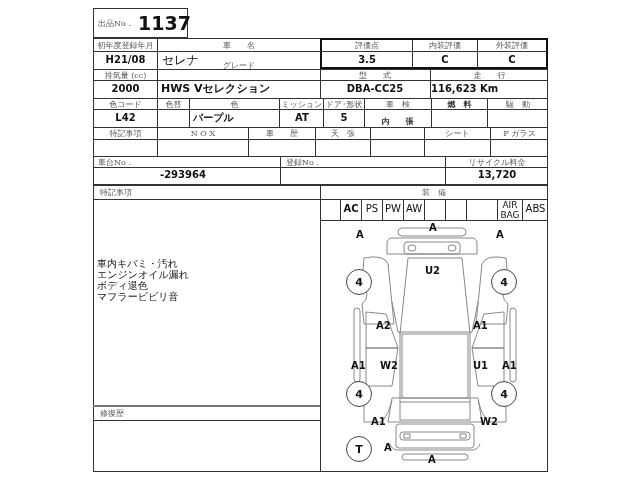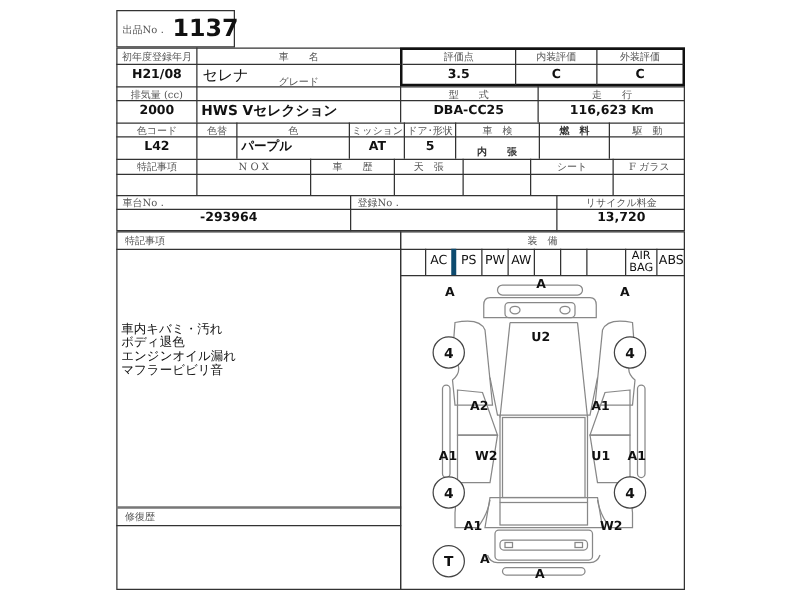--- a/index.html
+++ b/index.html
@@ -46,21 +46,21 @@
 <div class="hl" style="left:93px;top:51px;width:228px;"></div>
 <div class="hl" style="left:93px;top:69px;width:455px;"></div>
 
 <span class="abs lbl" style="left:94px;top:70px;width:63px;">排気量 (cc)</span>
 <span class="abs lbl" style="left:158px;top:60px;width:162px;">グレード</span>
 <span class="abs lbl" style="left:320px;top:70px;width:110px;">型　　式</span>
 <span class="abs lbl" style="left:431px;top:70px;width:117px;">走　　行</span>
 <span class="abs val" style="left:94px;top:80px;width:63px;text-align:center;">2000</span>
 <span class="abs val" style="left:161px;top:80px;font-size:11px;">HWS Vセレクション</span>
 <span class="abs val" style="left:320px;top:80px;width:110px;text-align:center;">DBA-CC25</span>
-<span class="abs val" style="left:431px;top:80px;width:117px;text-align:center;">116,623 Km</span>
+<span class="abs val" style="left:431px;top:80px;width:117px;text-align:left;">116,623 Km</span>
 <div class="hl" style="left:93px;top:80px;width:455px;"></div>
 <div class="vl" style="left:320px;top:69px;height:29px;"></div>
 <div class="vl" style="left:430px;top:69px;height:29px;"></div>
 <div class="hl" style="left:93px;top:98px;width:455px;"></div>
 
 <span class="abs lbl" style="left:94px;top:99px;width:63px;">色コード</span>
 <span class="abs lbl" style="left:158px;top:99px;width:31px;">色替</span>
 <span class="abs lbl" style="left:190px;top:99px;width:89px;">色</span>
 <span class="abs lbl" style="left:280px;top:99px;width:44px;">ミッション</span>
 <span class="abs lbl" style="left:324px;top:99px;width:40px;">ドア･形状</span>
@@ -104,34 +104,34 @@
 <span class="abs val" style="left:446px;top:166px;width:102px;text-align:center;">13,720</span>
 <div class="hl" style="left:93px;top:167px;width:455px;"></div>
 <div class="vl" style="left:280px;top:156px;height:29px;"></div>
 <div class="vl" style="left:445px;top:156px;height:29px;"></div>
 
 <div class="abs b" style="left:93px;top:185px;width:228px;height:287px;"></div>
 <span class="abs lbl" style="left:100px;top:187px;text-align:left;">特記事項</span>
 <div class="hl" style="left:93px;top:199px;width:228px;"></div>
 <div class="abs" style="left:97px;top:258px;width:220px;">
   <div class="note">車内キバミ・汚れ</div>
+  <div class="note">エンジンオイル漏れ</div>
   <div class="note">ボディ退色</div>
-  <div class="note">エンジンオイル漏れ</div>
   <div class="note">マフラービビリ音</div>
 </div>
 <div class="hl" style="left:93px;top:405px;width:228px;background:#777;height:2px;"></div>
 <span class="abs lbl" style="left:100px;top:408px;text-align:left;">修復歴</span>
 <div class="hl" style="left:93px;top:420px;width:228px;"></div>
 
 <div class="abs b" style="left:320px;top:185px;width:228px;height:287px;"></div>
 <span class="abs lbl" style="left:321px;top:187px;width:226px;">装　備</span>
 <div class="hl" style="left:320px;top:199px;width:228px;"></div>
 <div class="abs" style="left:320px;top:199px;width:228px;height:22px;display:flex;border-bottom:1px solid #333;">
   <div class="eq" style="width:20px;border-right:1px solid #333;"></div>
-  <div class="eq" style="width:20px;border-right:4px solid #0c4a6e;">AC</div>
+  <div class="eq" style="width:20px;border-right:1px solid #0c4a6e;font-weight:bold;">AC</div>
   <div class="eq" style="width:20px;border-right:1px solid #333;">PS</div>
   <div class="eq" style="width:20px;border-right:1px solid #333;">PW</div>
   <div class="eq" style="width:20px;border-right:1px solid #333;">AW</div>
   <div class="eq" style="width:20px;border-right:1px solid #333;"></div>
   <div class="eq" style="width:20px;border-right:1px solid #333;"></div>
   <div class="eq" style="width:30px;border-right:1px solid #333;"></div>
   <div class="eq" style="width:24px;border-right:1px solid #333;line-height:10px;font-size:9px;padding-top:1px;white-space:normal;">AIR BAG</div>
   <div class="eq" style="flex:1;">ABS</div>
 </div>
 

